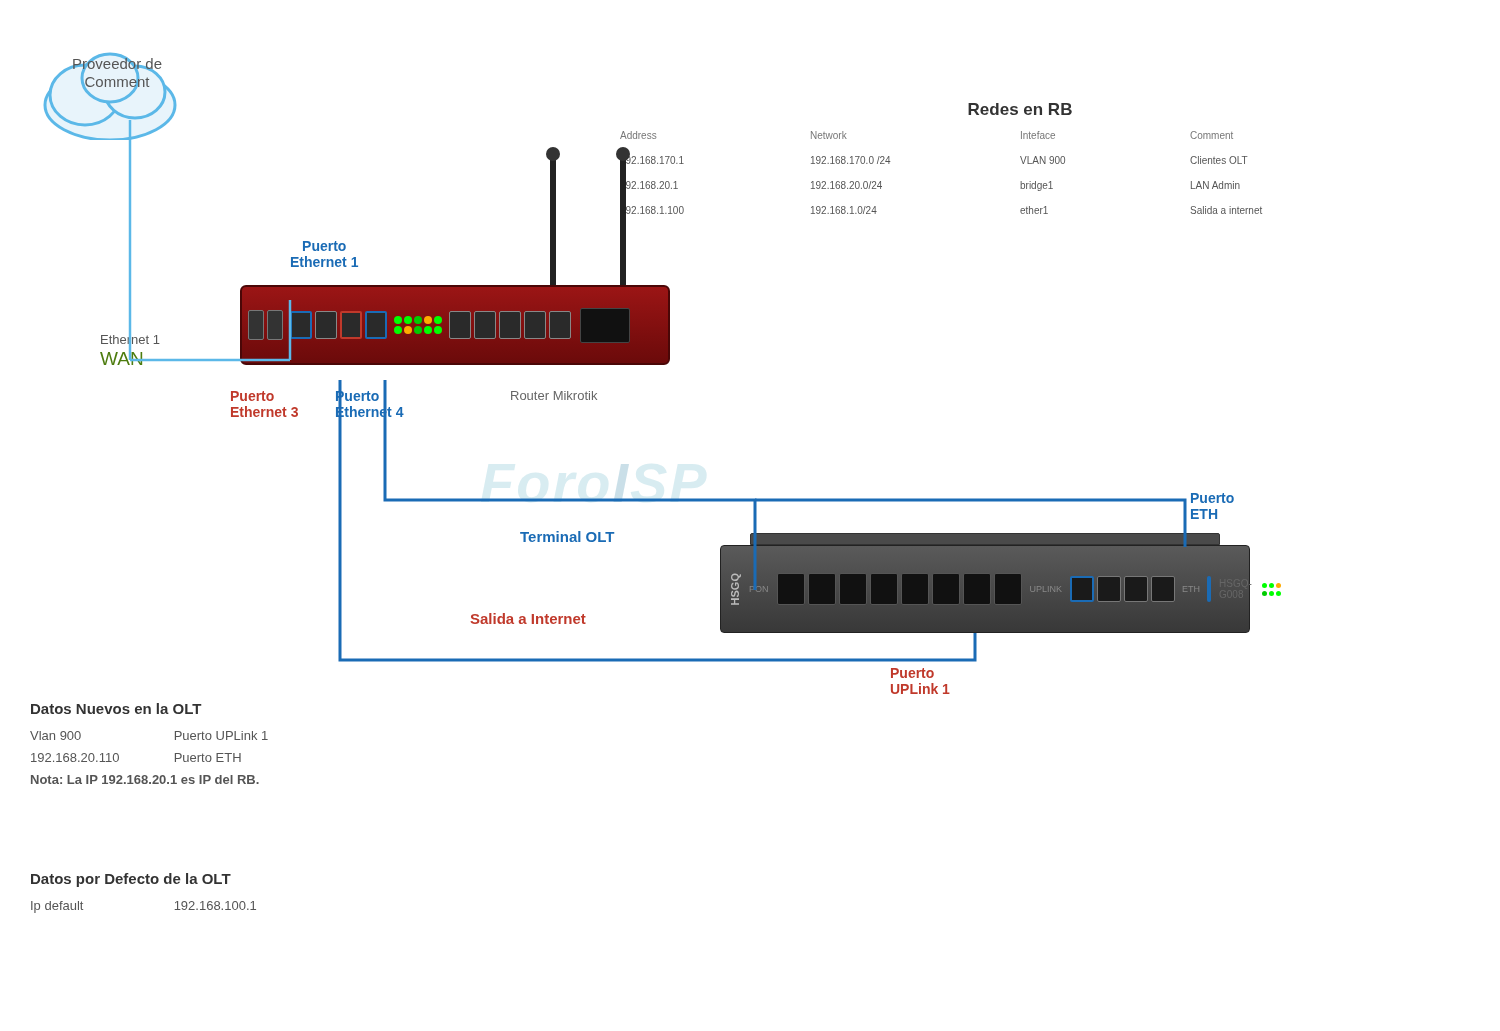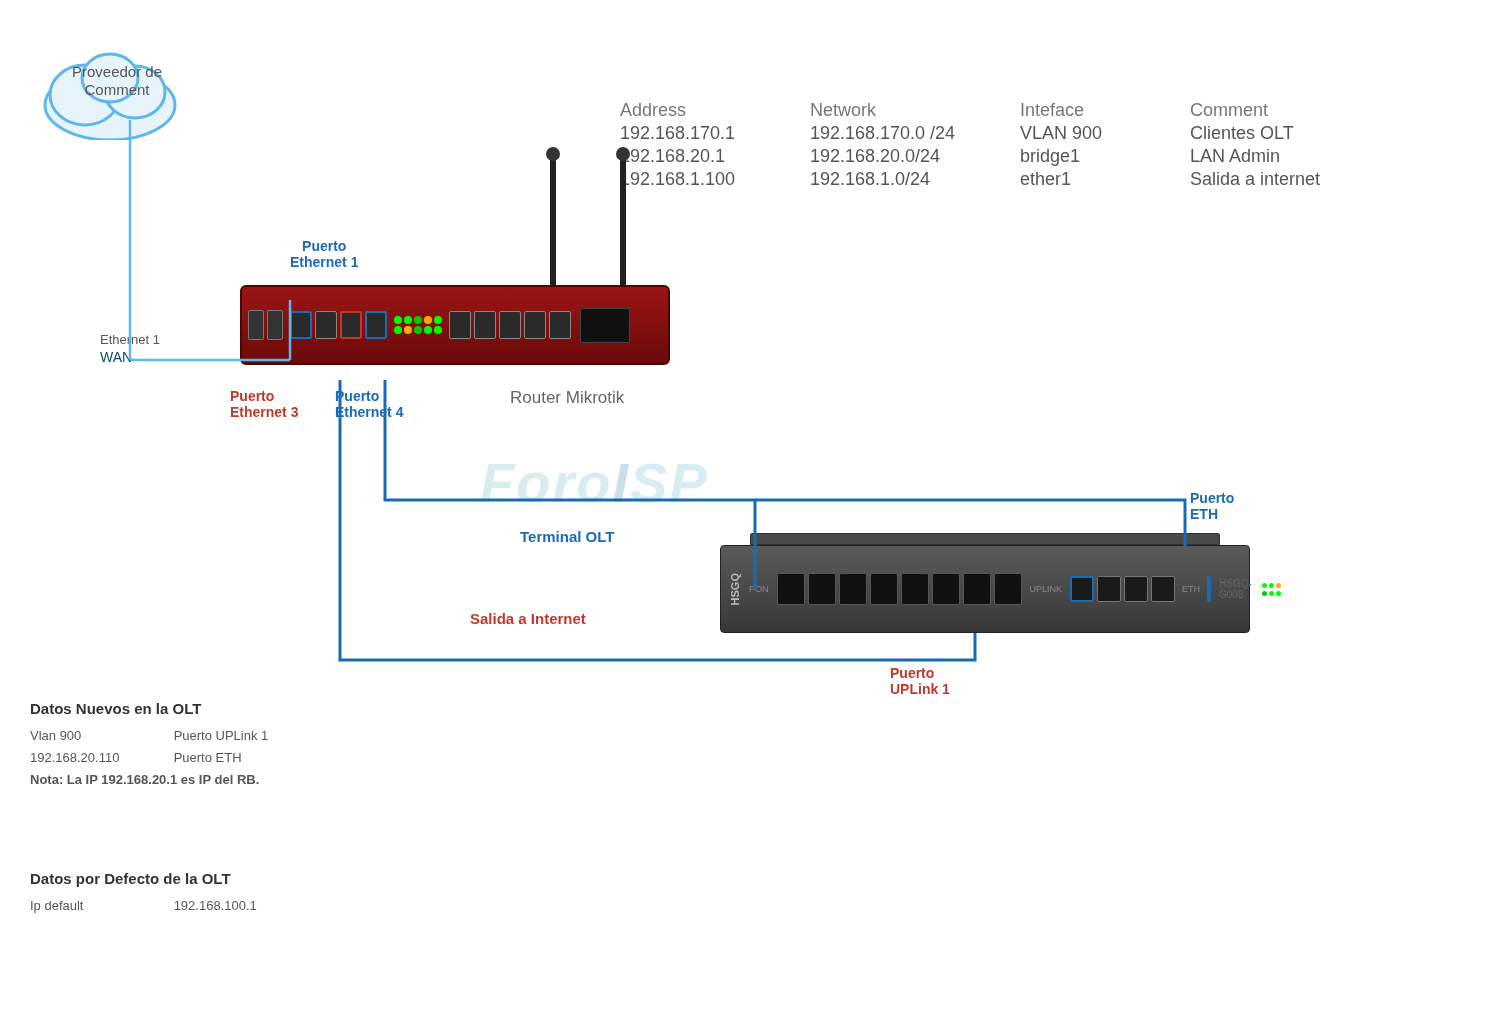--- a/index.html
+++ b/index.html
@@ -47,22 +47,22 @@
       font-size: 17px;
       font-weight: bold;
       color: #333;
       text-align: center;
       margin-bottom: 10px;
     }
 
     .table-grid {
       display: grid;
       grid-template-columns: 180px 200px 160px 200px;
-      gap: 2px 10px;
-      font-size: 18px;
+      gap: 14px 10px;
+      font-size: 10px;
     }
 
     .table-header {
       color: #777;
       font-weight: normal;
     }
 
     .table-cell {
       color: #555;
     }
@@ -124,26 +124,27 @@
         .cloud-path { fill: #e8f4fb; stroke: #5bb8e8; stroke-width: 3; }
       </style>
     </defs>
     <ellipse cx="80" cy="75" rx="65" ry="35" class="cloud-path"></ellipse>
     <ellipse cx="55" cy="65" rx="35" ry="30" class="cloud-path"></ellipse>
     <ellipse cx="105" cy="62" rx="30" ry="26" class="cloud-path"></ellipse>
     <ellipse cx="80" cy="48" rx="28" ry="24" class="cloud-path"></ellipse>
   </svg>
 </div>
 
-<div class="pos" style="top:63px;left:42px;text-align:center;width:150px;">
+<div class="pos" style="top:55px;left:42px;text-align:center;width:150px;">
   <span style="font-size:15px;color:#555;">Proveedor de</span><br>
   <span style="font-size:15px;color:#555;">Comment</span>
 </div>
 
 <div class="table-area">
+  <div class="table-title">Redes en RB</div>
   <div class="table-grid">
     <div class="table-header">Address</div>
     <div class="table-header">Network</div>
     <div class="table-header">Inteface</div>
     <div class="table-header">Comment</div>
 
     <div class="table-cell">192.168.170.1</div>
     <div class="table-cell">192.168.170.0 /24</div>
     <div class="table-cell">VLAN 900</div>
     <div class="table-cell">Clientes OLT</div>
@@ -155,36 +156,36 @@
 
     <div class="table-cell">192.168.1.100</div>
     <div class="table-cell">192.168.1.0/24</div>
     <div class="table-cell">ether1</div>
     <div class="table-cell">Salida a internet</div>
   </div>
 </div>
 
 <div class="pos" style="top:330px;left:100px;">
   <span style="font-size:13px;color:#555;">Ethernet 1</span><br>
-  <span style="font-size:14px;color:#0c4a6e;">WAN</span>
+  <span style="font-size:19px;color:#4d7c0f;">WAN</span>
 </div>
 
 <div class="pos label-blue" style="top:238px;left:290px;font-size:14px;font-weight:bold;text-align:center;">
   Puerto<br>Ethernet 1
 </div>
 
 <div class="pos label-red" style="top:388px;left:230px;font-size:14px;font-weight:bold;">
   Puerto<br>Ethernet 3
 </div>
 
 <div class="pos label-blue" style="top:388px;left:335px;font-size:14px;font-weight:bold;">
   Puerto<br>Ethernet 4
 </div>
 
-<div class="pos" style="top:388px;left:510px;font-size:17px;color:#666;">
+<div class="pos" style="top:388px;left:510px;font-size:13px;color:#666;">
   <span>Router Mikrotik</span>
 </div>
 
 <div style="position:absolute;top:155px;left:240px;">
 
   <div style="position:absolute;top:0;left:310px;width:6px;height:135px;background:#222;border-radius:3px 3px 0 0;">
     <div style="position:absolute;top:-8px;left:-4px;width:14px;height:14px;background:#333;border-radius:50%;"></div>
   </div>
   <div style="position:absolute;top:0;left:380px;width:6px;height:135px;background:#222;border-radius:3px 3px 0 0;">
     <div style="position:absolute;top:-8px;left:-4px;width:14px;height:14px;background:#333;border-radius:50%;"></div>

